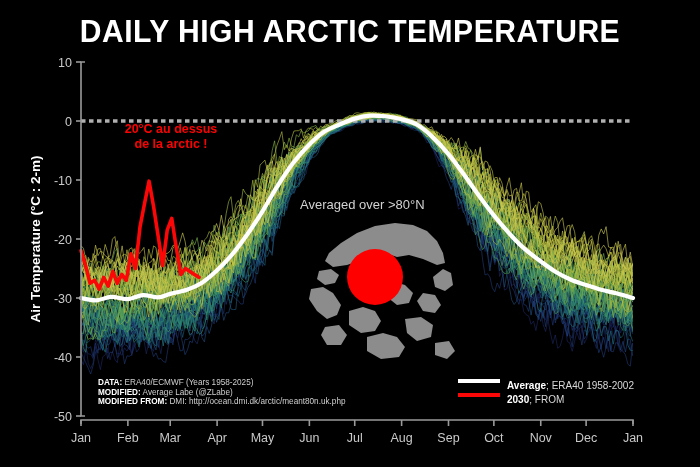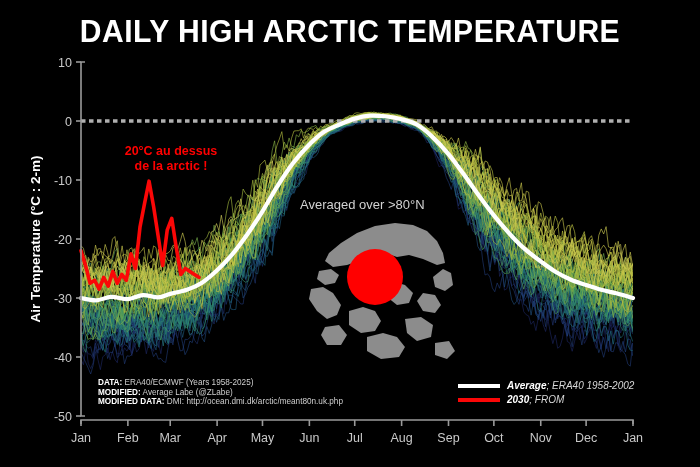--- a/index.html
+++ b/index.html
@@ -82,21 +82,20 @@
   #annot-fr {
     position: absolute;
     left: 96px;
     top: 122px;
     color: #ff0000;
     font-size: 12.5px;
     font-weight: bold;
     line-height: 15px;
     text-align: center;
     width: 150px;
-    margin-top: 22px;
   }
   #annot-avg {
     position: absolute;
     left: 300px;
     top: 197px;
     width: 180px;
     color: #d2d2d2;
     font-size: 13px;
   }
   #credits {
@@ -113,23 +112,22 @@
   #legend {
     position: absolute;
     left: 458px;
     top: 379px;
     color: #d8d8d8;
     font-size: 10px;
     line-height: 14px;
   }
   .legend-row {
     display: flex;
-    align-items: center;
+    align-items: flex-start;
     height: 14px;
-    font-style: italic;
   }
   .legend-swatch {
     width: 42px;
     height: 4px;
     margin-right: 7px;
     flex: none;
   }
   .legend-label b { color: #ffffff; }
   #map-inset {
     position: absolute;
@@ -297,21 +295,21 @@
   <div id="annot-fr">
     <div>20°C au dessus</div>
     <div>de la arctic !</div>
   </div>
 
   <div id="annot-avg">Averaged over &gt;80°N</div>
 
   <div id="credits">
     <div><b>DATA:</b><span> ERA40/ECMWF (Years 1958-2025)</span></div>
     <div><b>MODIFIED:</b><span> Average Labe (@ZLabe)</span></div>
-    <div><b>MODIFIED DATA:</b><span> DMI: http://ocean.dmi.dk/arctic/meant80n.uk.php</span></div>
+    <div><b>MODIFIED FROM:</b><span> DMI: http://ocean.dmi.dk/arctic/meant80n.uk.php</span></div>
   </div>
 
   <div id="legend">
       <div class="legend-row">
         <span class="legend-swatch" style="background: rgb(255, 255, 255);"></span>
         <span class="legend-label"><b>Average</b><span>; ERA40 1958-2002</span></span>
       </div>
       <div class="legend-row">
         <span class="legend-swatch" style="background: rgb(251, 7, 7);"></span>
         <span class="legend-label"><b>2030</b><span>; FROM</span></span>

